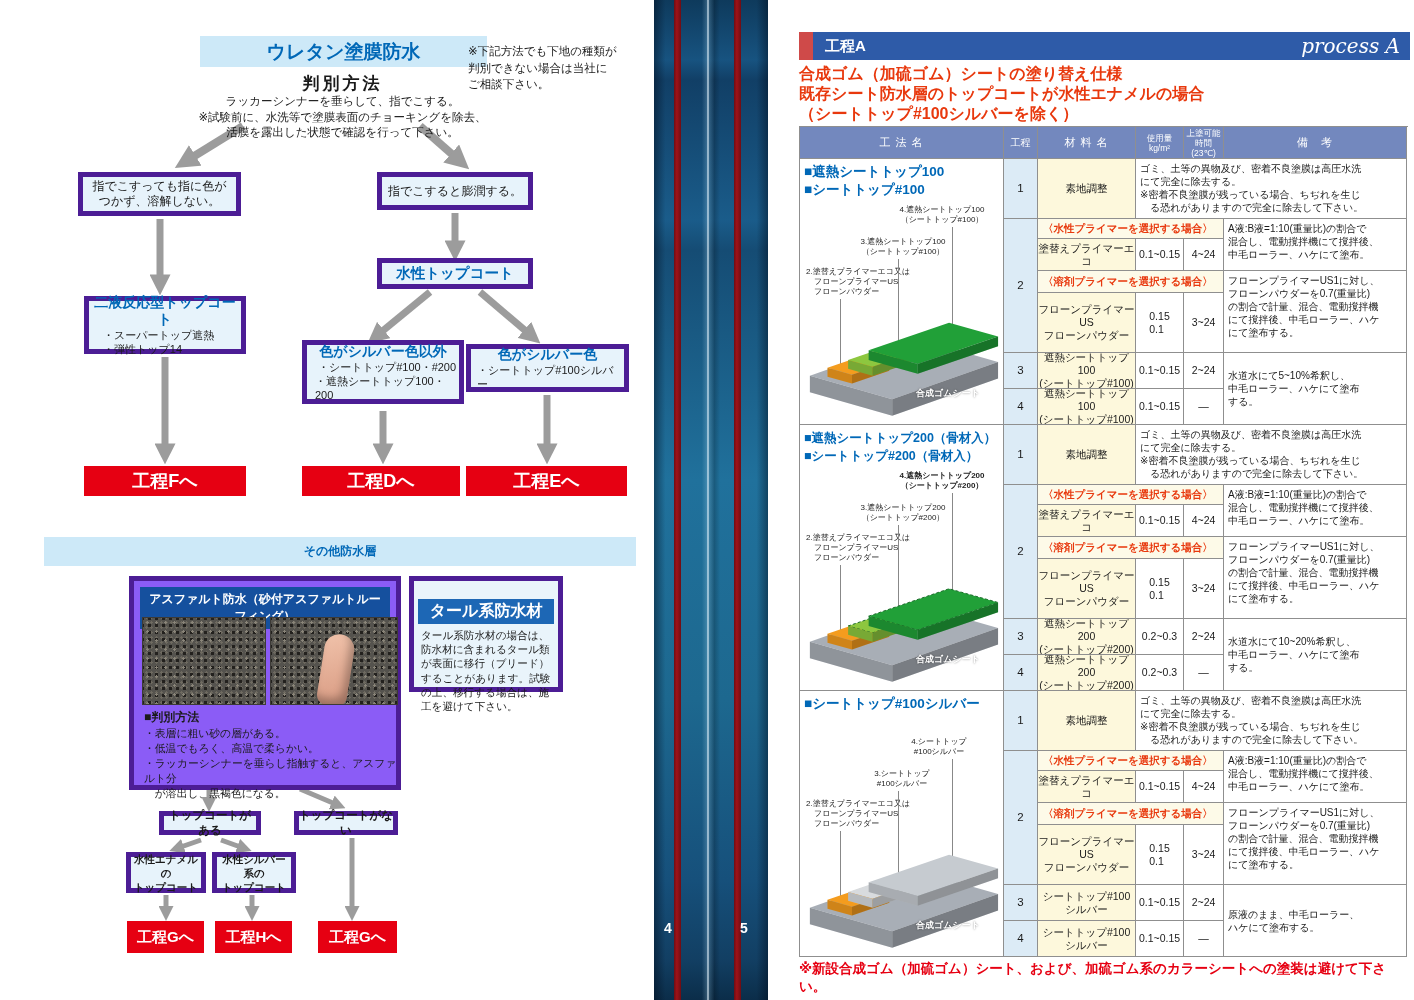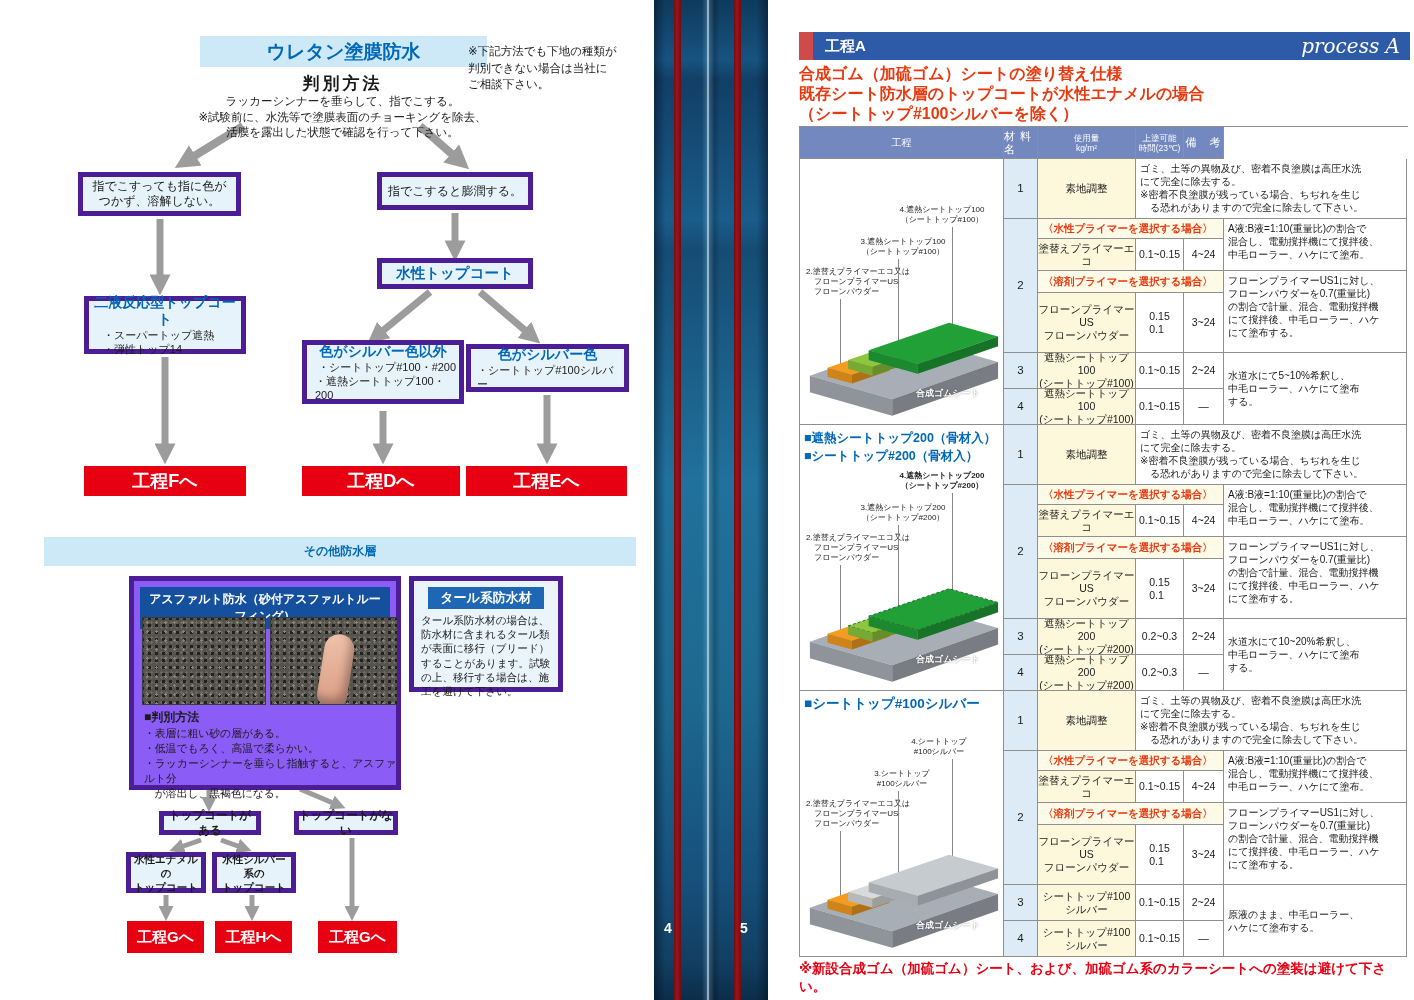--- a/index.html
+++ b/index.html
@@ -155,21 +155,21 @@
         <div class="finger" style="left:50px;top:16px;"></div>
       </div>
       <div style="position:absolute;left:10px;top:128px;font-size:12px;font-weight:bold;">■判別方法</div>
       <div class="pl" style="position:absolute;left:10px;top:145px;width:254px;font-size:10.8px;line-height:15px;">・表層に粗い砂の層がある。
 ・低温でもろく、高温で柔らかい。
 ・ラッカーシンナーを垂らし指触すると、アスファルト分
 　が溶出し、黒褐色になる。</div>
     </div>
 
     <div class="bx" style="left:409px;top:576px;width:154px;height:116px;background:#e9f4fb;justify-content:flex-start;">
-      <div style="margin:6px auto 4px auto;background:#1d67b5;color:#fff;font-weight:bold;font-size:13px;padding:2px 12px;">タール系防水材</div>
+      <div style="margin:18px auto 4px auto;background:#1d67b5;color:#fff;font-weight:bold;font-size:16px;padding:2px 12px;">タール系防水材</div>
       <div style="padding:0 7px;font-size:10.6px;line-height:14.2px;">タール系防水材の場合は、防水材に含まれるタール類が表面に移行（ブリード）することがあります。試験の上、移行する場合は、施工を避けて下さい。</div>
     </div>
 
     <div class="bx ctr" style="left:159px;top:811px;width:102px;height:24px;font-size:11.5px;font-weight:bold;">トップコートがある</div>
     <div class="bx ctr" style="left:294px;top:811px;width:104px;height:24px;font-size:11.5px;font-weight:bold;">トップコートがない</div>
 
     <div class="bx ctr pl" style="left:126px;top:852px;width:80px;height:41px;font-size:10.5px;font-weight:bold;line-height:14px;">水性エナメルの
 トップコート</div>
     <div class="bx ctr pl" style="left:212px;top:852px;width:84px;height:41px;font-size:10.5px;font-weight:bold;line-height:14px;">水性シルバー系の
 トップコート</div>
@@ -195,31 +195,34 @@
       <div class="bandproc">process A</div>
     </div>
 
     <div class="rtitle pl" style="left:31px;top:64px;width:600px;">合成ゴム（加硫ゴム）シートの塗り替え仕様
 既存シート防水層のトップコートが水性エナメルの場合
 （シートトップ#100シルバーを除く）</div>
 
     <div class="rtable" style="left:31px;top:126px;width:608px;">
 
       <div class="tgrid thead">
+        <div class="tc hc">工 法 名</div>
         <div class="tc hc" style="font-size:10px;letter-spacing:0;">工程</div>
         <div class="tc hc">材 料 名</div>
         <div class="tc hc small pl">使用量
 kg/m²</div>
         <div class="tc hc small pl">上塗可能
 時間(23℃)</div>
         <div class="tc hc">備　考</div>
       </div>
 
       <div class="tgrid tsec">
         <div class="tc tc-name" style="grid-area:1/1/8/2;">
+          <div class="sec-names pl">■遮熱シートトップ100
+■シートトップ#100</div>
           <div class="dlab pl" style="top:46px;right:4px;width:114px;text-align:center;">4.遮熱シートトップ100
 （シートトップ#100）</div>
           <div class="dlab pl" style="top:78px;left:46px;width:114px;text-align:center;">3.遮熱シートトップ100
 （シートトップ#100）</div>
           <div class="dlab pl" style="top:108px;left:6px;width:126px;">2.塗替えプライマーエコ又は
 　フローンプライマーUS
 　フローンパウダー</div>
           <div class="dline" style="left:152px;top:68px;height:113px;"></div>
           <div class="dline" style="left:98px;top:100px;height:98px;"></div>
           <div class="dline" style="left:40px;top:140px;height:71px;"></div>

